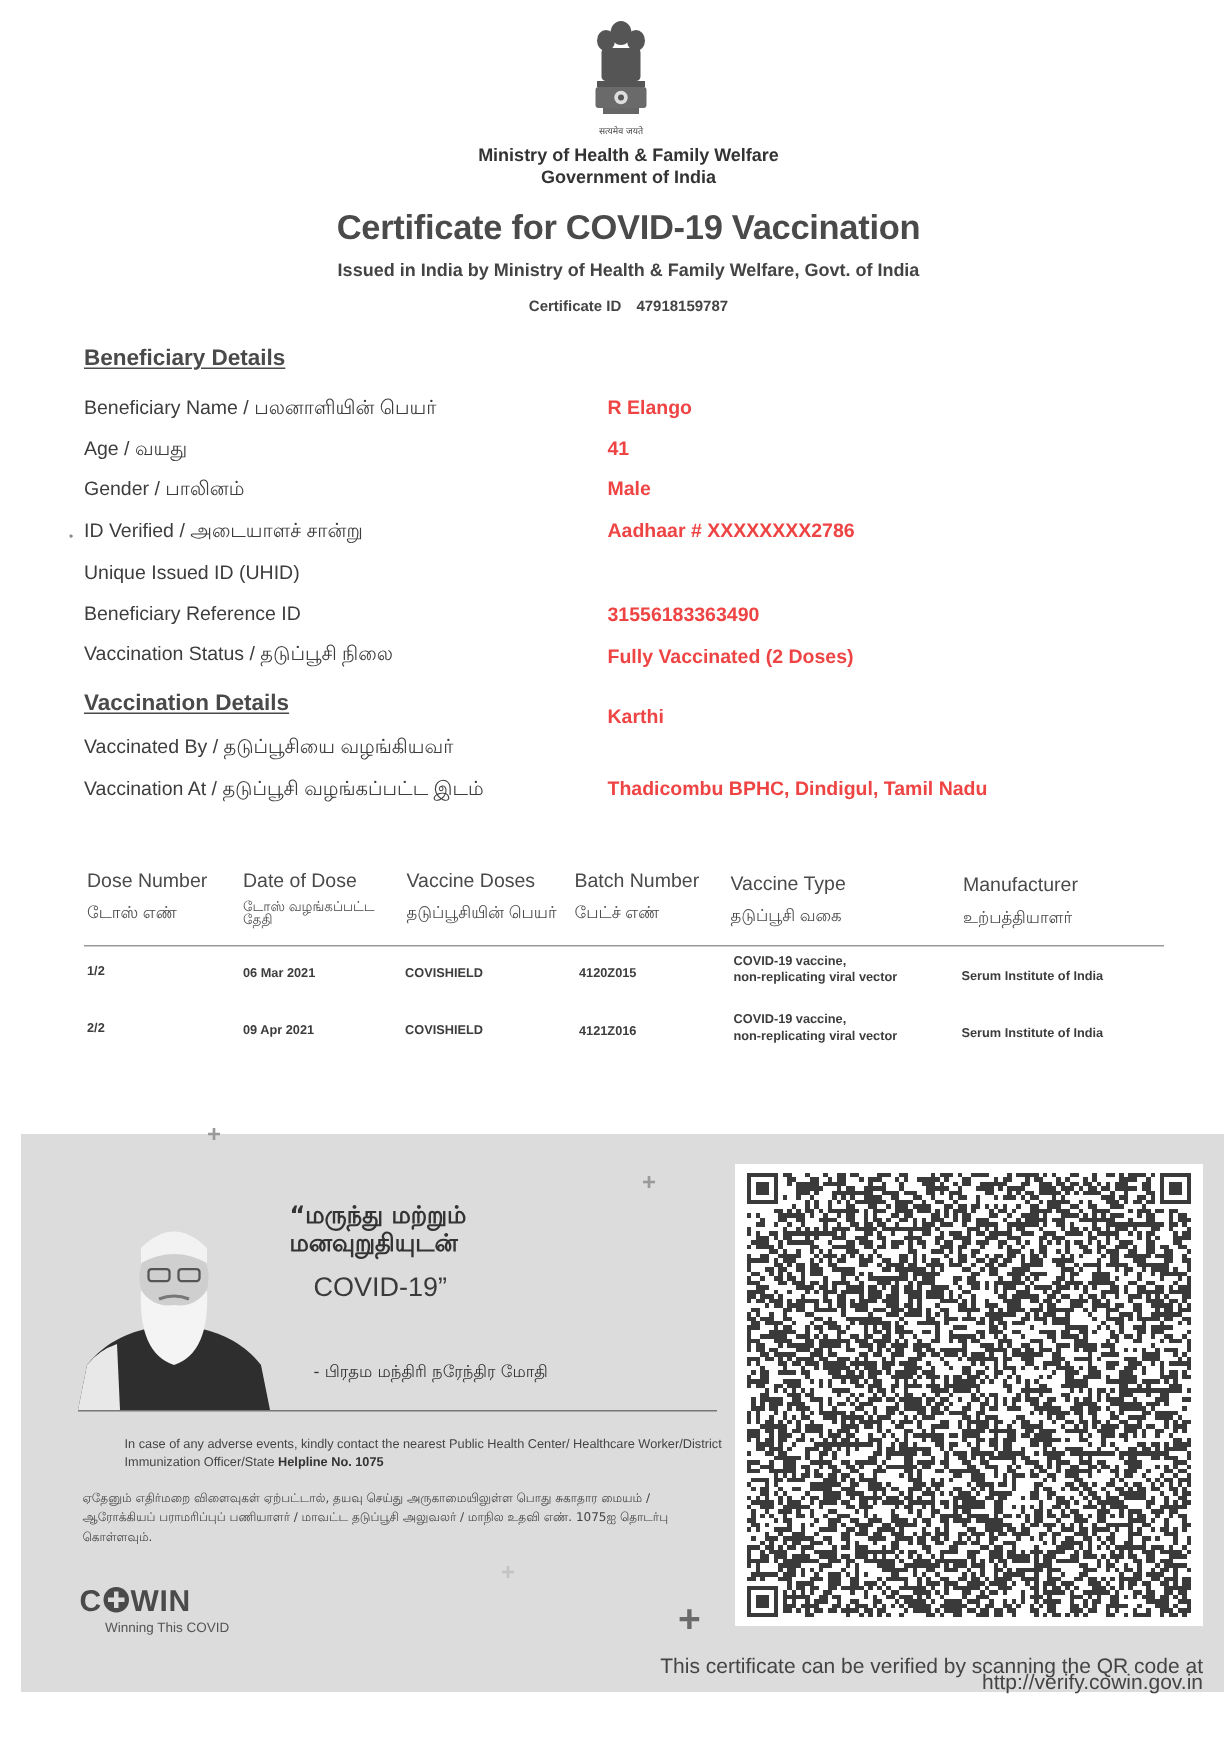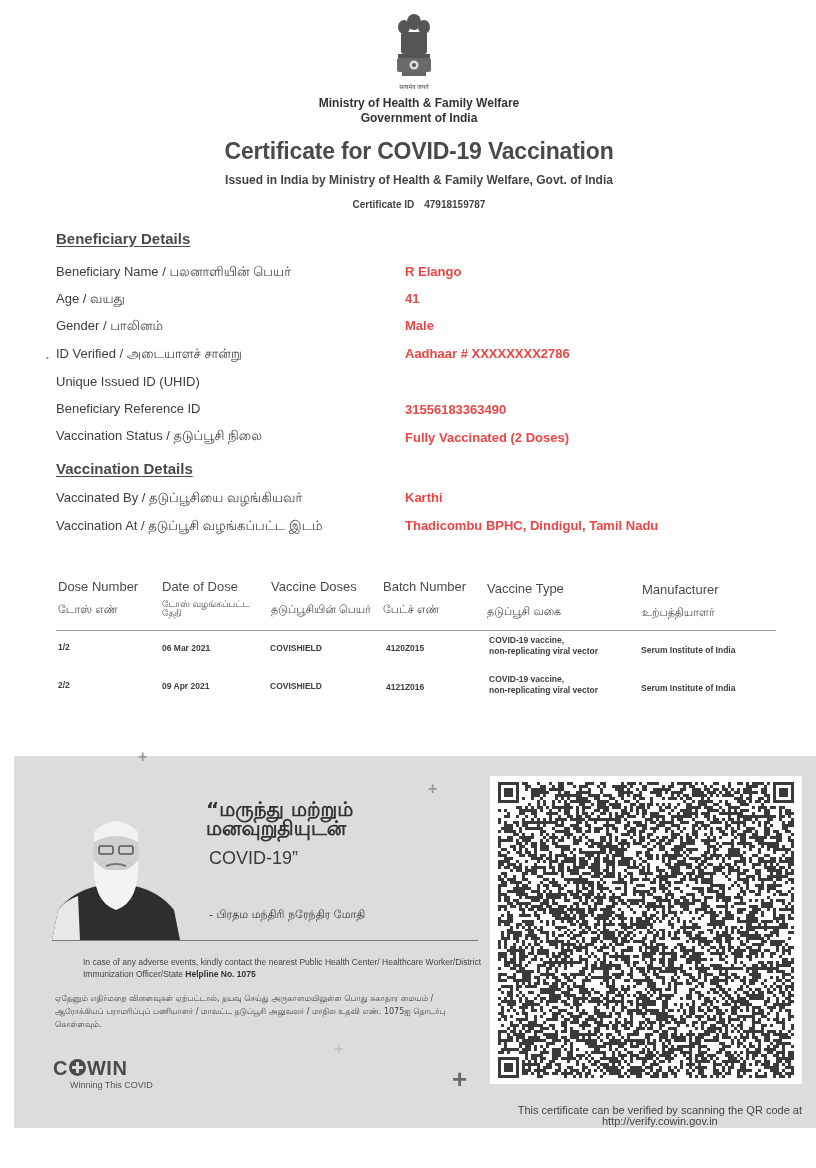--- a/index.html
+++ b/index.html
@@ -25,39 +25,39 @@
   .tbl-h2.small { font-size: 9px; line-height: 9px; }
   .tbl-rule { position: absolute; left: 56px; top: 630px; width: 720px; height: 1px; background: #9a9a9a; }
   .tbl-c { position: absolute; font-size: 8.5px; font-weight: bold; color: #3d3d3d; }
   .tbl-c.two { line-height: 11px; }
 
   .panel { position: absolute; left: 14px; top: 756px; width: 802px; height: 372px; background: #dcdcdc; }
   .panel-inner-rule { position: absolute; left: 52px; top: 940px; width: 426px; height: 1px; background: #777; }
   .plus { position: absolute; color: #9a9a9a; font-weight: bold; }
 
   .portrait { position: absolute; left: 52px; top: 812px; width: 128px; height: 128px; }
-  .quote-ta { position: absolute; left: 206px; top: 800px; font-size: 20px; font-weight: bold; color: #333; line-height: 19px; font-family: "DejaVu Sans", sans-serif; }
+  .quote-ta { position: absolute; left: 193px; top: 800px; font-size: 16px; font-weight: bold; color: #333; line-height: 19px; font-family: "DejaVu Sans", sans-serif; }
   .quote-en { position: absolute; left: 209px; top: 844px; font-size: 18px; color: #3a3a3a; line-height: 28px; }
   .quote-by { position: absolute; left: 209px; top: 908px; font-size: 11px; color: #333; font-family: "DejaVu Sans", sans-serif; }
 
   .adverse-en { position: absolute; left: 55px; top: 956px; width: 420px; font-size: 8.5px; color: #444; line-height: 12px; margin-left: 28px; }
   .adverse-en b { color: #333; }
   .adverse-ta { position: absolute; left: 55px; top: 992px; width: 420px; font-size: 8px; color: #444; line-height: 13px; font-family: "DejaVu Sans", sans-serif; }
 
   .cowin { position: absolute; left: 53px; top: 1057px; font-size: 20px; font-weight: bold; color: #4a4a4a; letter-spacing: 0.5px; }
   .cowin .o { display: inline-block; width: 17px; height: 17px; border-radius: 50%; background: #4a4a4a; position: relative; vertical-align: -1px; margin: 0 1px; }
   .cowin .o::before, .cowin .o::after { content: ""; position: absolute; background: #dcdcdc; }
   .cowin .o::before { left: 7px; top: 3px; width: 3px; height: 11px; }
   .cowin .o::after { left: 3px; top: 7px; width: 11px; height: 3px; }
   .cowin-tag { position: absolute; left: 70px; top: 1080px; font-size: 9px; color: #555; }
 
   .qr-box { position: absolute; left: 490px; top: 776px; width: 312px; height: 308px; background: #ffffff; }
   .qr { position: absolute; left: 497px; top: 782px; width: 298px; height: 296px; }
 
-  .verify { position: absolute; right: 14px; top: 1105px; text-align: center; font-size: 11px; color: #444; line-height: 11px; }
+  .verify { position: absolute; right: 14px; top: 1105px; text-align: right; font-size: 14px; color: #444; line-height: 11px; }
 </style>
 </head>
 <body>
 
 <svg class="emblem" viewBox="0 0 42 72">
   <g fill="#555">
     <ellipse cx="21" cy="10" rx="7" ry="8"></ellipse>
     <ellipse cx="11" cy="15" rx="6" ry="7"></ellipse>
     <ellipse cx="31" cy="15" rx="6" ry="7"></ellipse>
     <rect x="8" y="20" width="26" height="22" rx="3"></rect>
@@ -99,21 +99,21 @@
 
 <div class="row-label" style="top:401px;">Beneficiary Reference ID</div>
 <div class="row-value" style="top:402px;">31556183363490</div>
 
 <div class="row-label" style="top:428px;">Vaccination Status / தடுப்பூசி நிலை</div>
 <div class="row-value" style="top:430px;">Fully Vaccinated (2 Doses)</div>
 
 <div class="section-title" style="top:460px;">Vaccination Details</div>
 
 <div class="row-label" style="top:490px;">Vaccinated By / தடுப்பூசியை வழங்கியவர்</div>
-<div class="row-value" style="top:490px;">Karthi</div>
+<div class="row-value" style="top:470px;">Karthi</div>
 
 <div class="row-label" style="top:518px;">Vaccination At / தடுப்பூசி வழங்கப்பட்ட இடம்</div>
 <div class="row-value" style="top:518px;">Thadicombu BPHC, Dindigul, Tamil Nadu</div>
 
 <div>
   <div class="tbl-h" style="left:58px; top:579px;">Dose Number</div>
   <div class="tbl-h2" style="left:58px; top:603px;">டோஸ் எண்</div>
 
   <div class="tbl-h" style="left:162px; top:579px;">Date of Dose</div>
   <div class="tbl-h2 small" style="left:162px; top:600px; width:100px;">டோஸ் வழங்கப்பட்ட தேதி</div>

